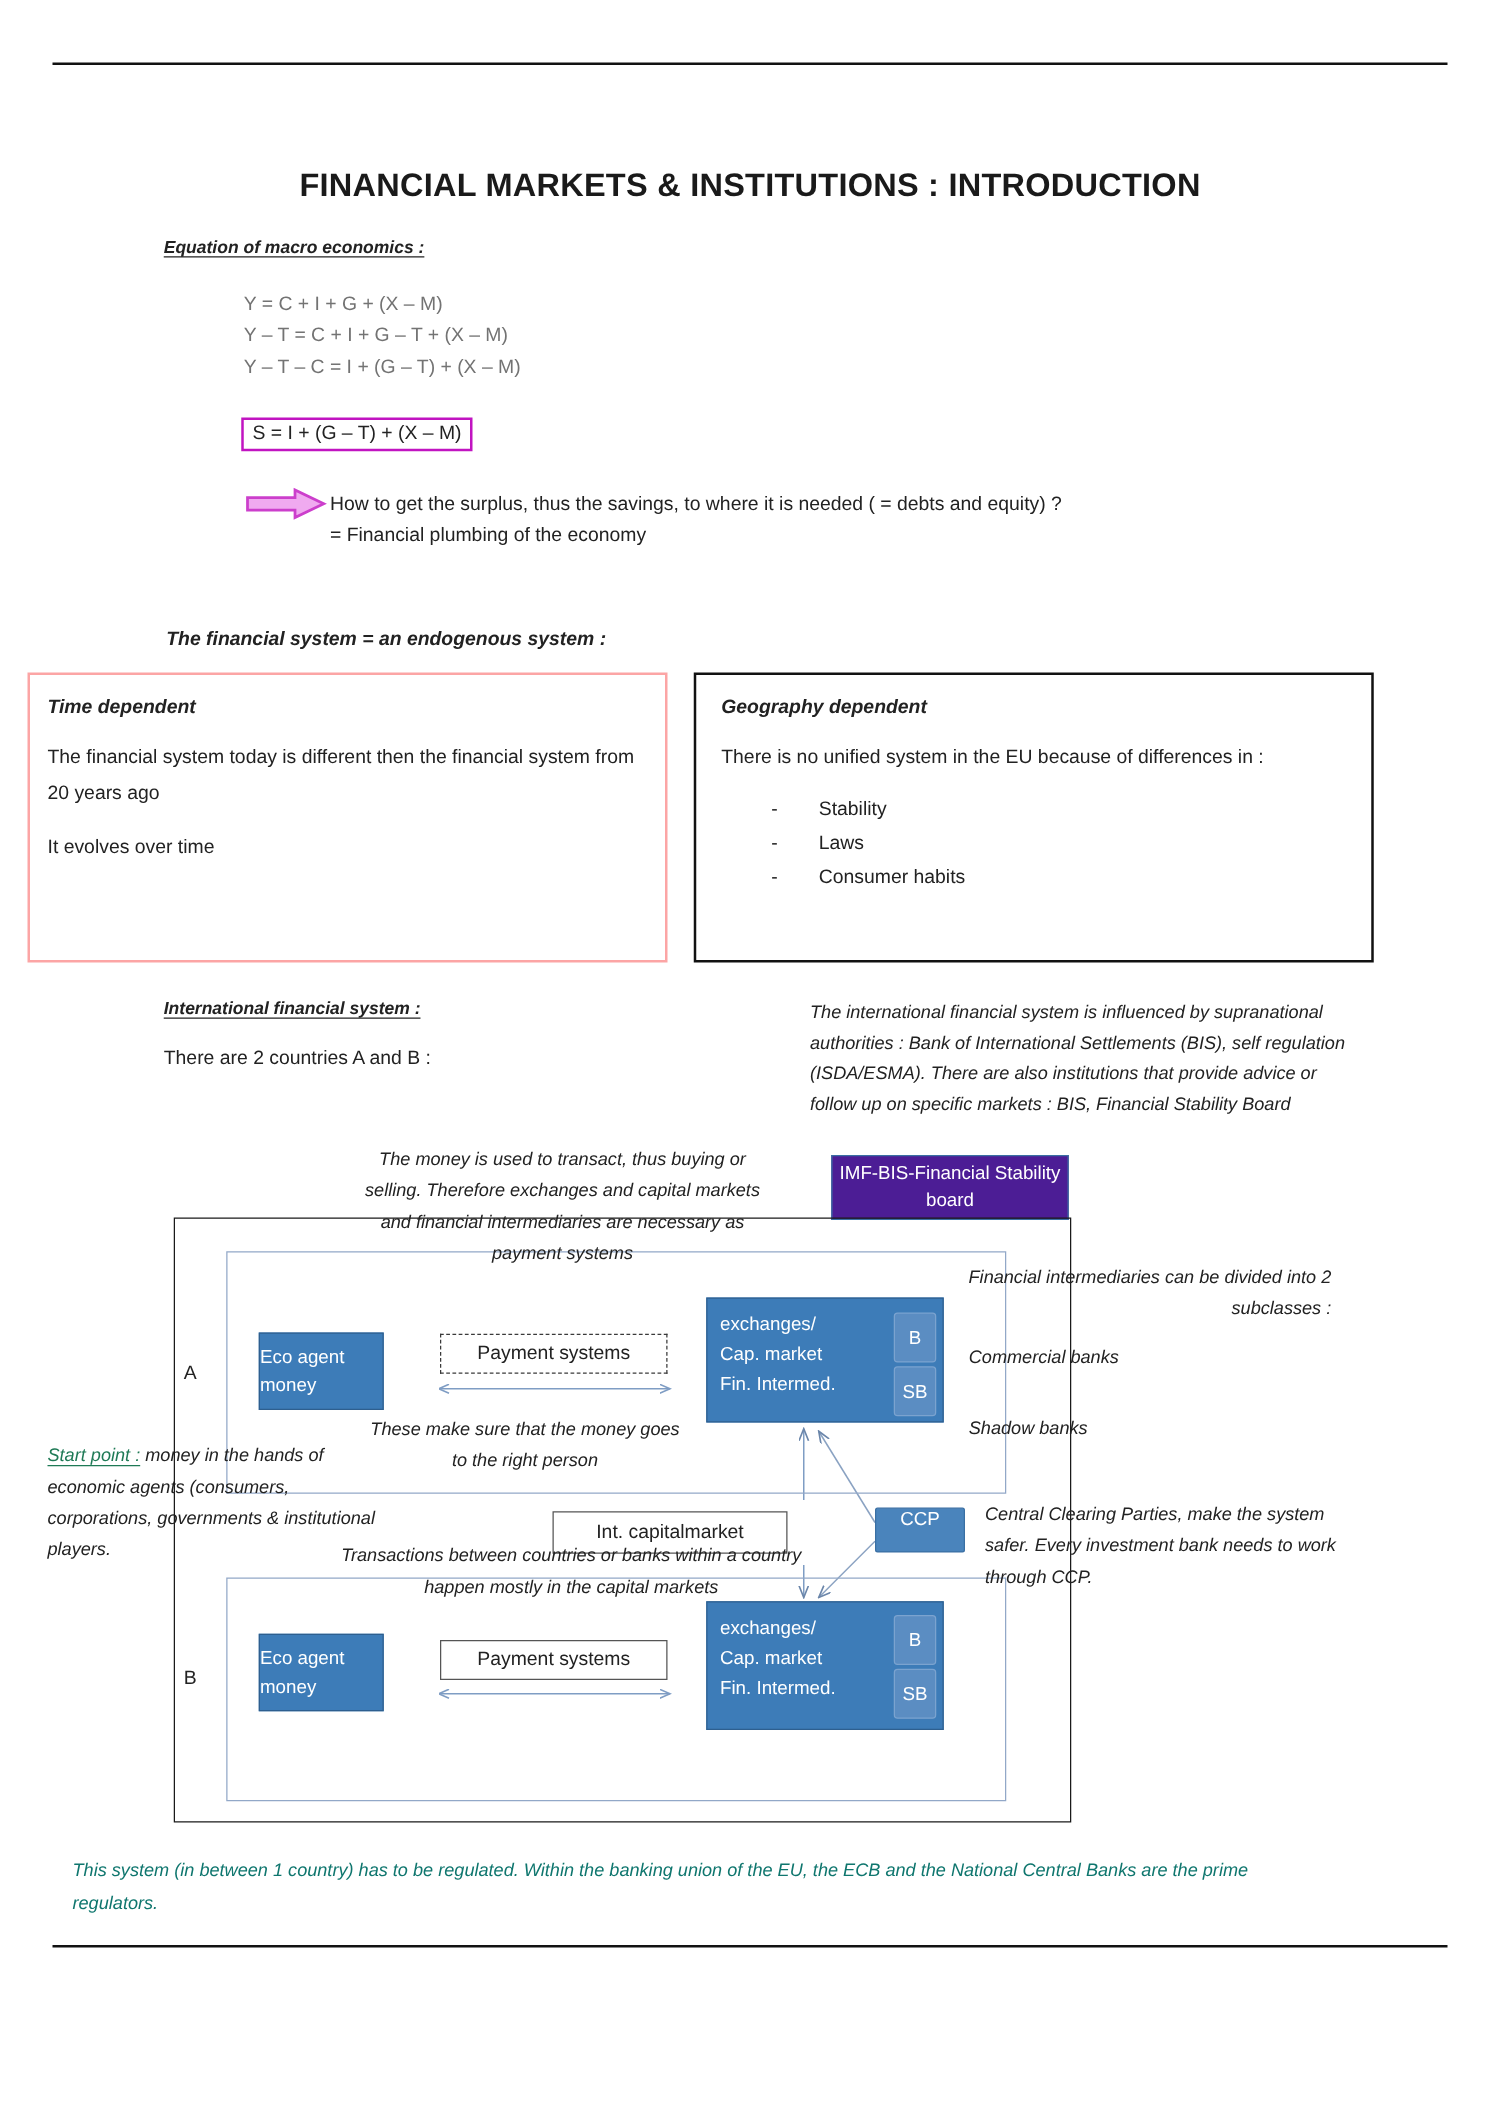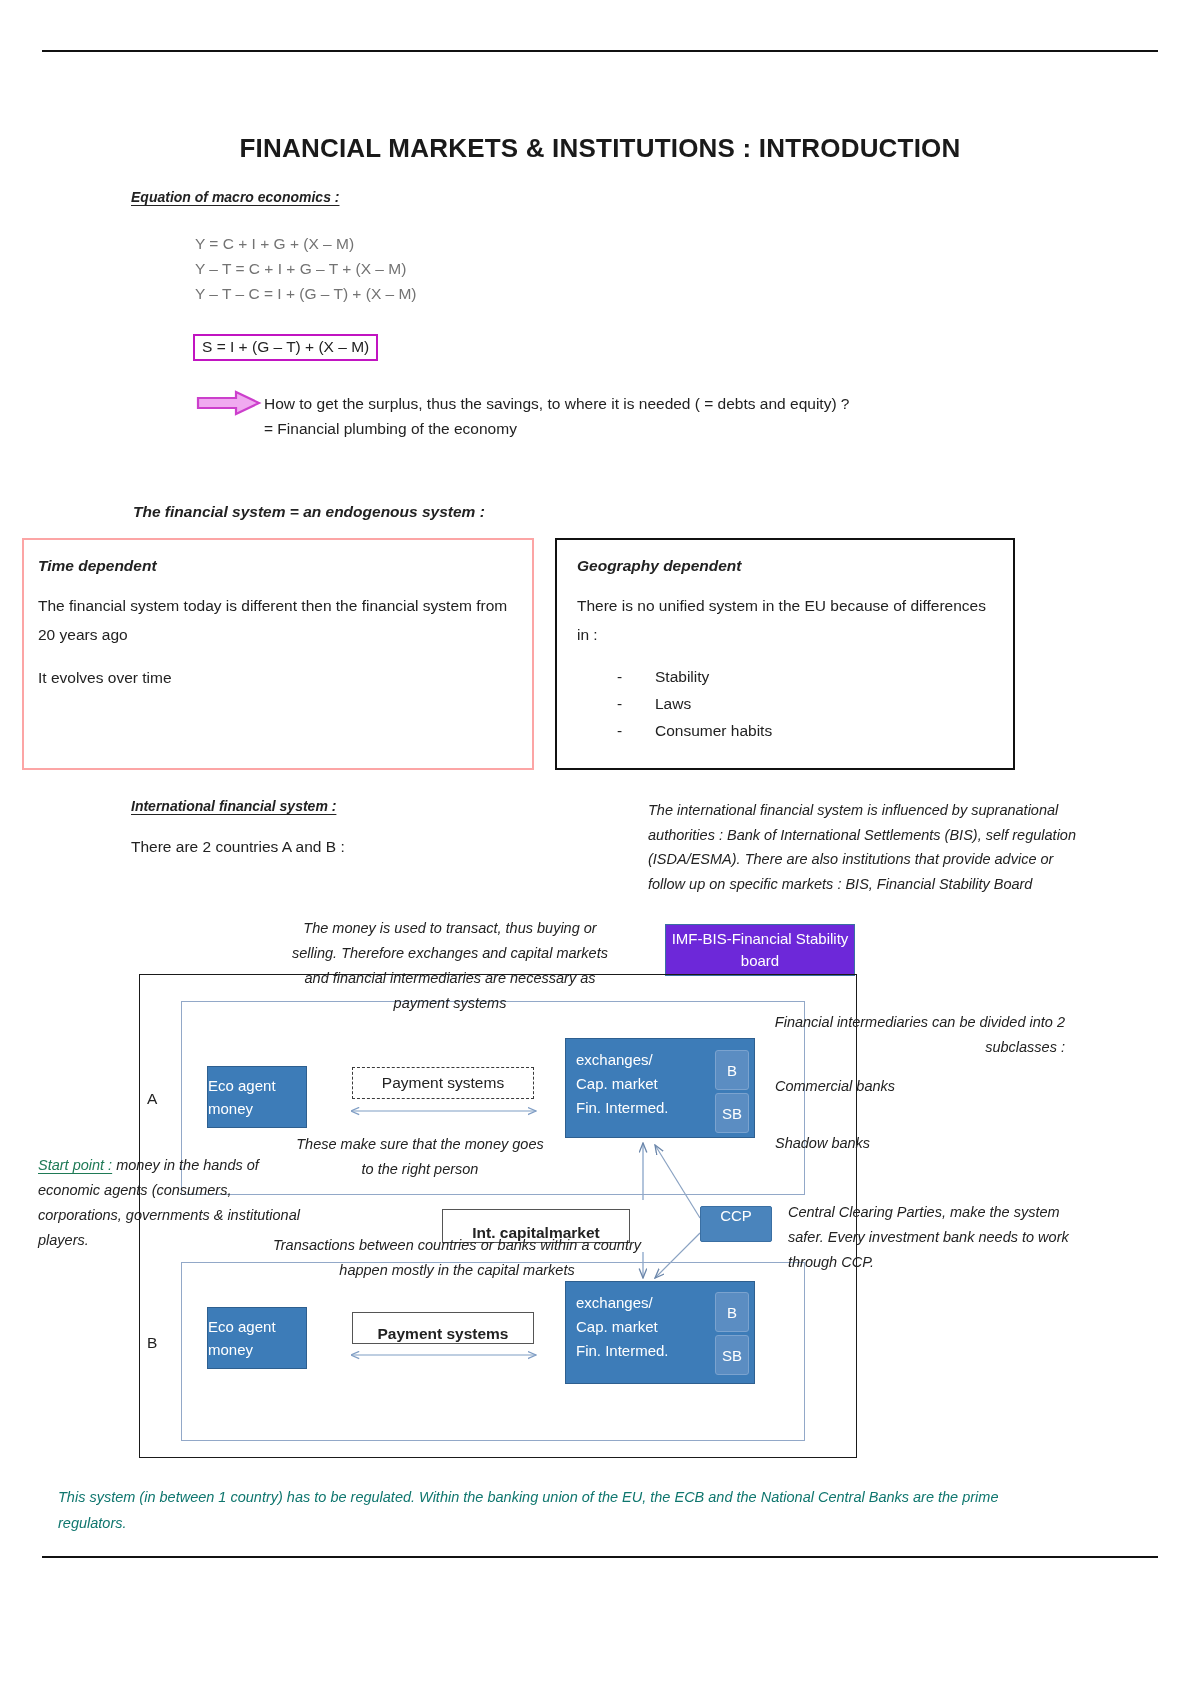--- a/index.html
+++ b/index.html
@@ -65,21 +65,21 @@
     position:absolute; left:133px; top:503px;
     font-style:italic; font-weight:bold; font-size:15.5px; color:#222;
   }
 
   
   .boxpair-left {
     position:absolute; left:22px; top:538px; width:512px; height:232px;
     border:2px solid #fca5a5; padding:17px 14px 0 14px;
   }
   .boxpair-right {
-    position:absolute; left:555px; top:538px; width:460px; height:232px;
+    position:absolute; left:555px; top:538px; width:544px; height:232px;
     border:2px solid #111; padding:17px 20px 0 20px;
   }
   .box-title {
     font-style:italic; font-weight:bold; font-size:15.5px; margin:0 0 16px 0; color:#222;
   }
   .box-para { font-size:15.5px; line-height:29px; margin:0 0 14px 0; color:#222; }
   .box-list { list-style:none; margin:10px 0 0 0; padding:0 0 0 78px; }
   .box-list li { font-size:15.5px; line-height:27px; position:relative; color:#222; }
   .box-list li .dash { position:absolute; left:-38px; top:0; }
 
@@ -133,35 +133,35 @@
   .dashed-box {
     position:absolute; border:1.3px dashed #3a3a3a; background:#fff;
     font-size:15.5px; color:#222;
     display:flex; align-items:center; justify-content:center;
   }
   .pay-a { left:352px; top:167px; width:182px; height:32px; }
 
   .solid-box {
     position:absolute; border:1.4px solid #555; background:#fff;
     font-size:15.5px; color:#222;
-    display:flex; align-items:flex-end; justify-content:center;font-weight:bold;
+    display:flex; align-items:center; justify-content:center;
   }
   .pay-b { left:352px; top:412px; width:182px; height:32px; }
   .intcap { left:442px; top:309px; width:188px; height:34px; }
 
   .ccp-box {
     position:absolute; left:700px; top:306px; width:72px; height:36px;
     background:#4a84bc; border:1.2px solid #3a6fa3; border-radius:2px;
     color:#fff; font-size:15px;
     display:flex; align-items:flex-start; justify-content:center;
   }
 
   .imf-box {
     position:absolute; left:665px; top:24px; width:190px; height:52px;
-    background:#6d28d9; border:1.2px solid #3a6fa3;
+    background:#4c1d95; border:1.2px solid #3a6fa3;
     color:#fff; font-size:15px; line-height:22px; text-align:center;
     display:flex; align-items:center; justify-content:center;
   }
 
   .label-A { position:absolute; left:147px; top:190px; font-size:15.5px; color:#222; }
   .label-B { position:absolute; left:147px; top:434px; font-size:15.5px; color:#222; }
 
   
   .anno {
     position:absolute; font-style:italic; font-size:14.5px; line-height:25px; color:#222;

